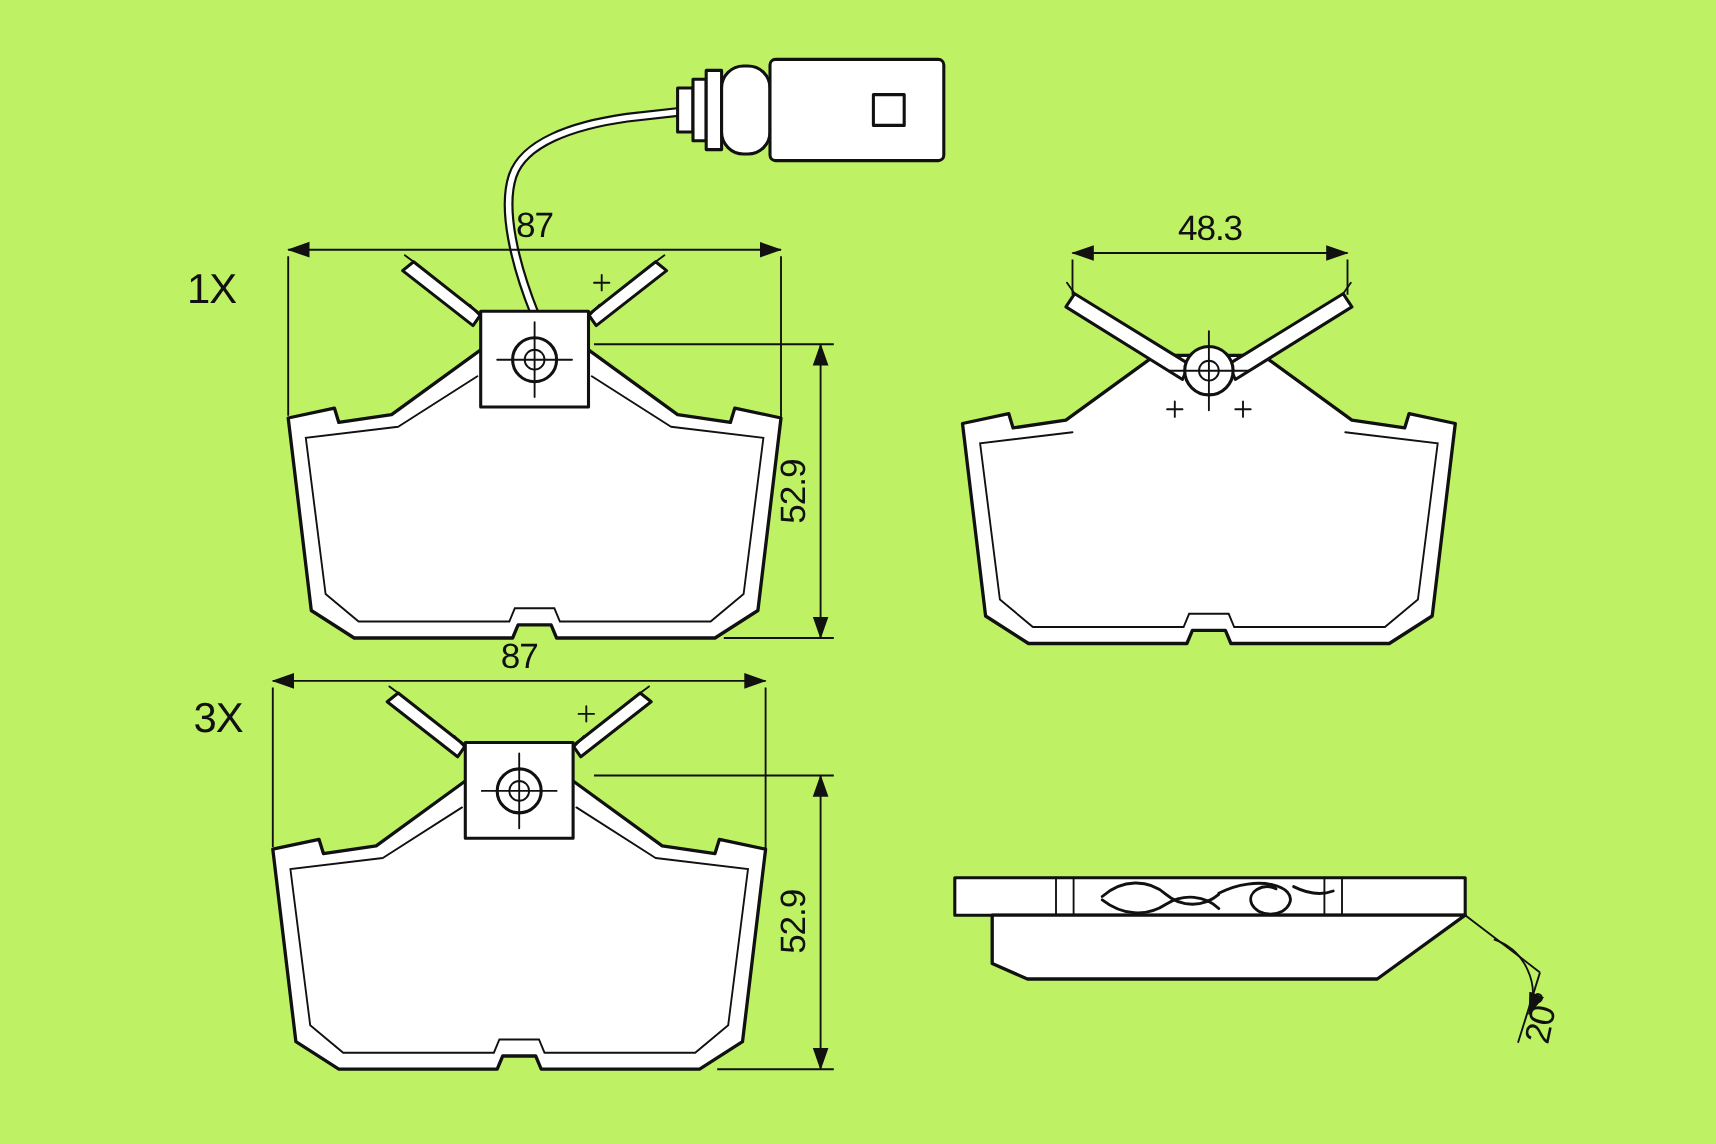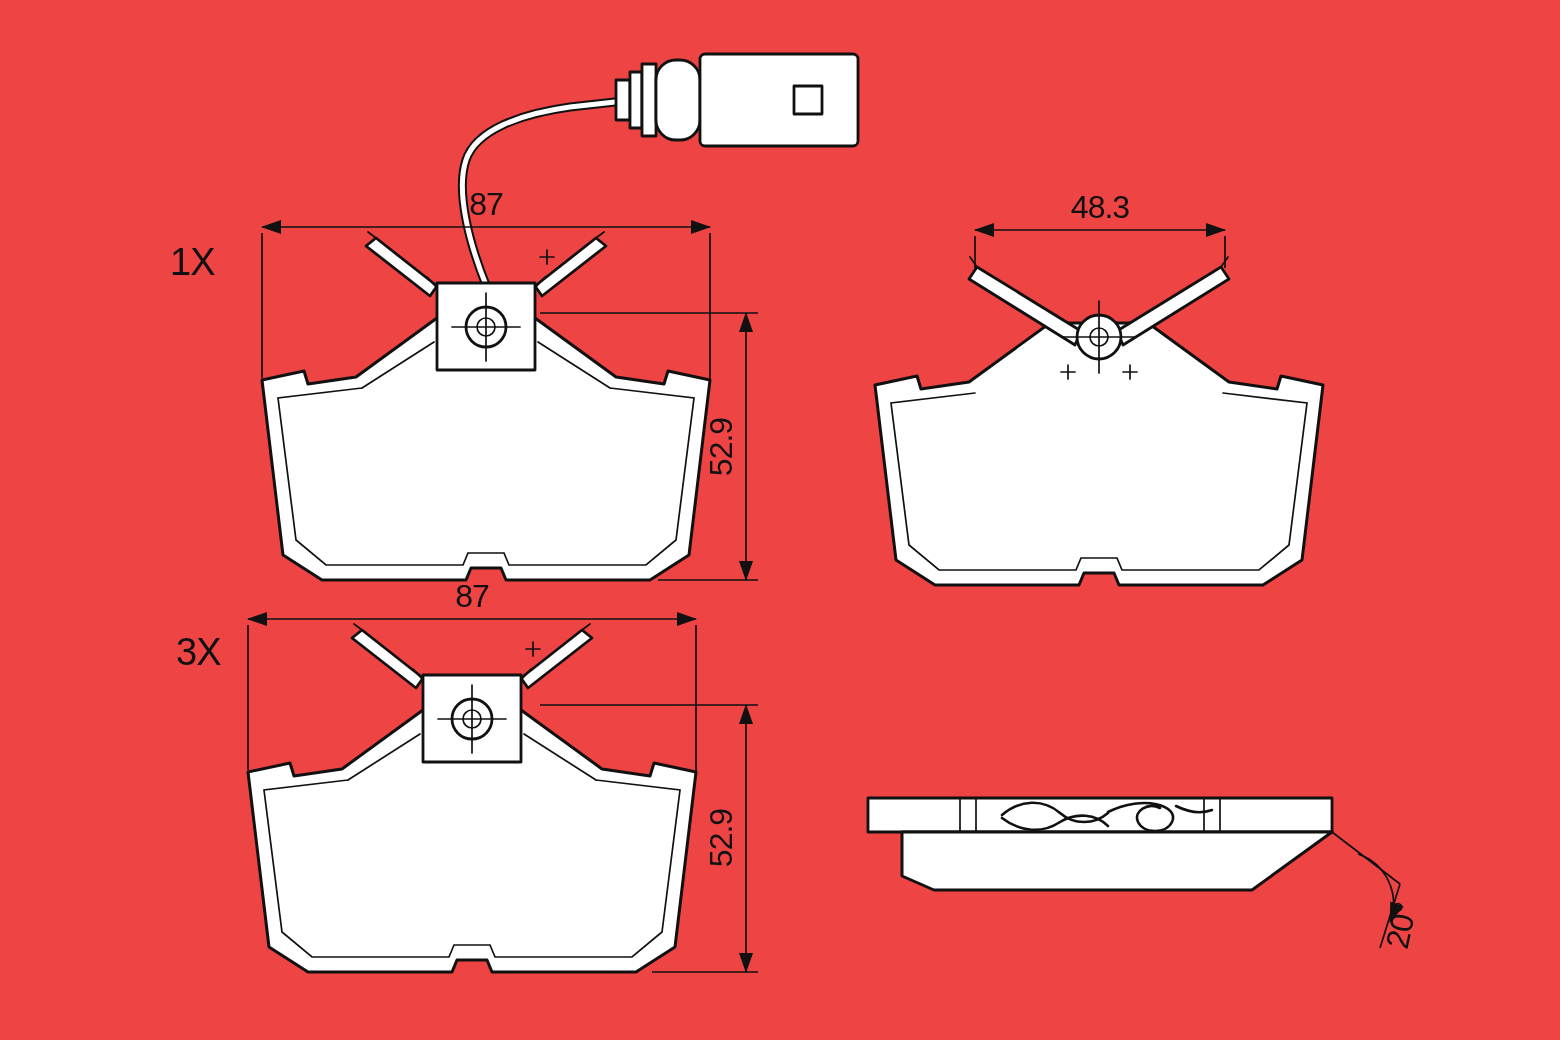--- a/index.html
+++ b/index.html
@@ -1,16 +1,16 @@
 <!DOCTYPE html>
 <html><head>
 <meta charset="utf-8">
 <style>
   html,body{margin:0;padding:0;background:#ffffff;}
-  .canvas{position:relative;width:1560px;height:1040px;background:#ef4444;overflow:hidden;}
+  .canvas{position:relative;width:1560px;height:1040px;background:#bef264;overflow:hidden;}
   svg{position:absolute;left:0;top:0;}
   .outline{fill:#ffffff;stroke:#111111;stroke-width:3;stroke-linejoin:round;stroke-linecap:round;}
   .part{fill:#ffffff;stroke:#111111;stroke-width:2.8;stroke-linejoin:round;}
   .line{fill:none;stroke:#111111;stroke-width:2.6;stroke-linejoin:round;stroke-linecap:round;}
   .thin{fill:none;stroke:#111111;stroke-width:1.7;stroke-linecap:round;}
   .dimline{fill:none;stroke:#111111;stroke-width:1.7;}
   .wire-outer{fill:none;stroke:#111111;stroke-width:9;stroke-linecap:round;}
   .wire-inner{fill:none;stroke:#ffffff;stroke-width:5;stroke-linecap:round;}
   text{font-family:"Liberation Sans","DejaVu Sans",sans-serif;fill:#111111;}
   .dimtext{font-size:32px;letter-spacing:-1px;}

